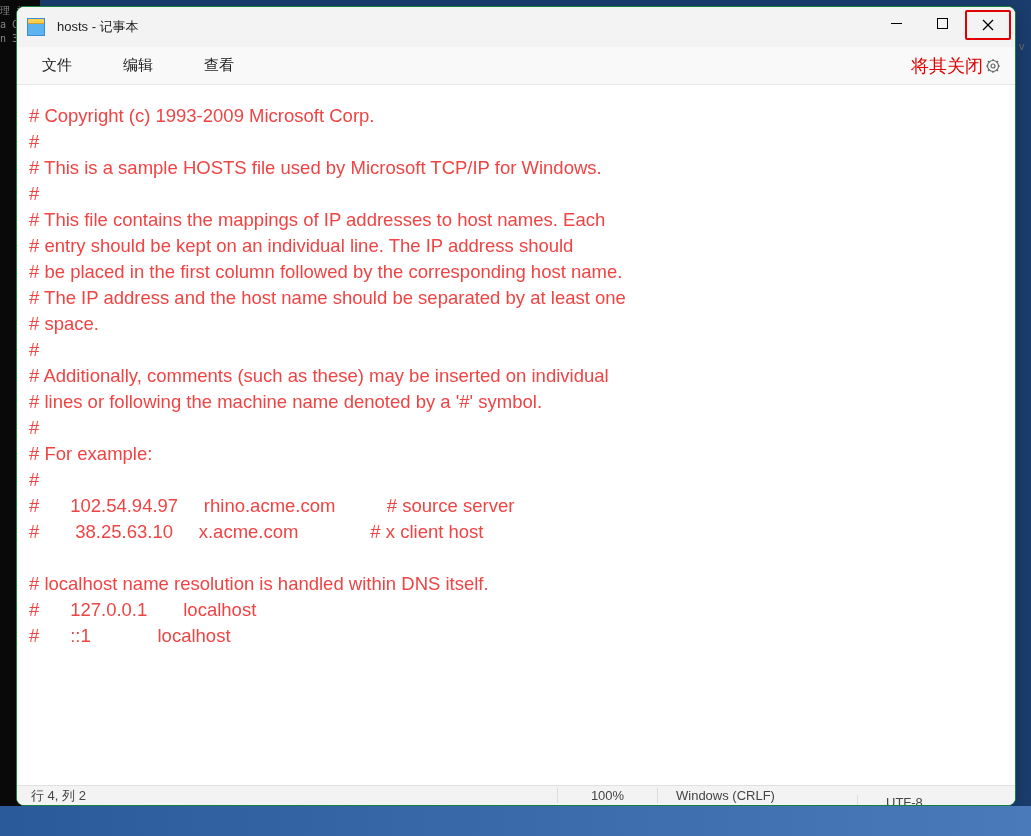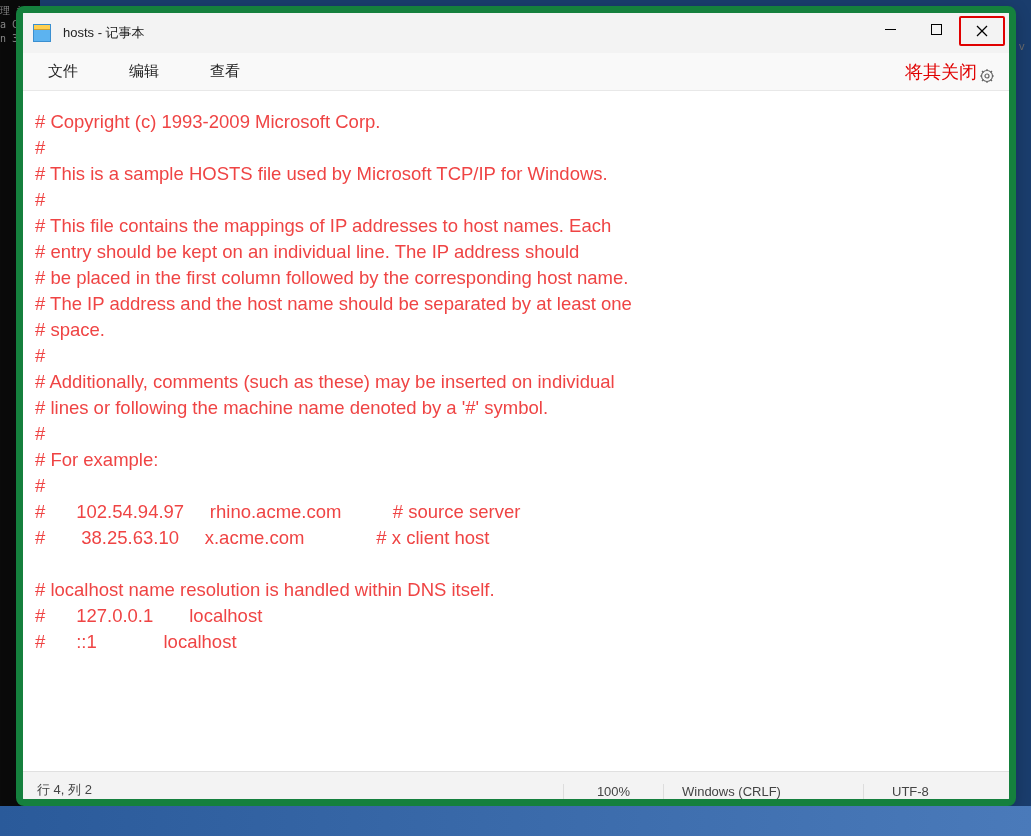--- a/index.html
+++ b/index.html
@@ -36,21 +36,21 @@
       height: 30px;
       background: linear-gradient(90deg, #2a5a9a, #3a6aaa, #4a7aba);
     }
     .notepad-window {
       position: absolute;
       left: 16px;
       top: 6px;
       width: 1000px;
       height: 800px;
       background: #ffffff;
-      border: 7px solid #15803d;
+      border: 1px solid #15803d;
       border-radius: 8px;
       box-shadow: 0 4px 16px rgba(0,0,0,0.2);
       display: flex;
       flex-direction: column;
       overflow: hidden;
     }
     .titlebar {
       height: 40px;
       background: #f3f3f3;
       display: flex;
@@ -122,45 +122,45 @@
       cursor: pointer;
       padding: 4px 8px;
       margin-left: 7px;
     }
     .annotation-text {
       position: absolute;
       right: 14px;
       color: #e00000;
       font-size: 18px;
       display: flex;
-      align-items: flex-end;
+      align-items: center;
       gap: 2px;
     }
     .gear-icon {
       width: 16px;
       height: 16px;
       display: inline-block;
     }
     .content-area {
       flex: 1;
       background: #ffffff;
       padding: 18px 10px 10px 12px;
       font-family: "Segoe UI", sans-serif;
       font-size: 18.5px;
       line-height: 26px;
       color: #ef4444;
       white-space: pre;
       overflow: hidden;
     }
     .statusbar {
-      height: 28px;
+      height: 20px;
       background: #f3f3f3;
       border-top: 1px solid #e0e0e0;
       display: flex;
-      align-items: flex-end;
+      align-items: center;
       font-size: 13px;
       color: #444;
     }
     .status-section {
       padding: 0 14px;
     }
     .status-cursor { flex: 0 0 540px; }
     .status-zoom { flex: 0 0 100px; border-left: 1px solid #ddd; text-align: center;}
     .status-eol { flex: 0 0 200px; border-left: 1px solid #ddd; padding-left: 18px;}
     .status-enc { flex: 0 0 100px; border-left: 1px solid #ddd; padding-left: 28px; margin-top: 14px;}

